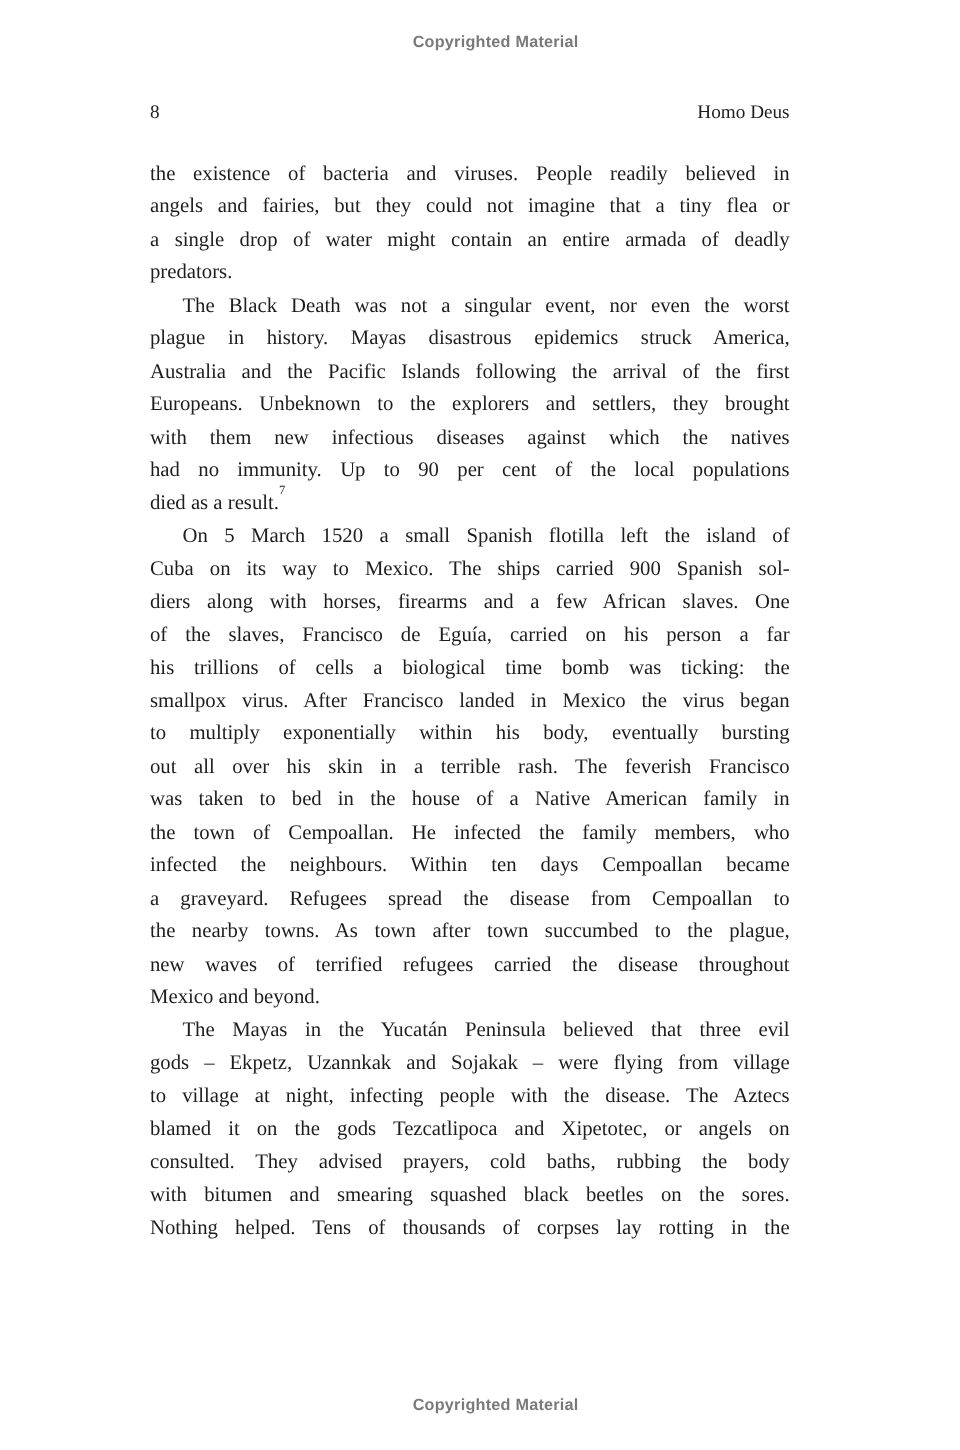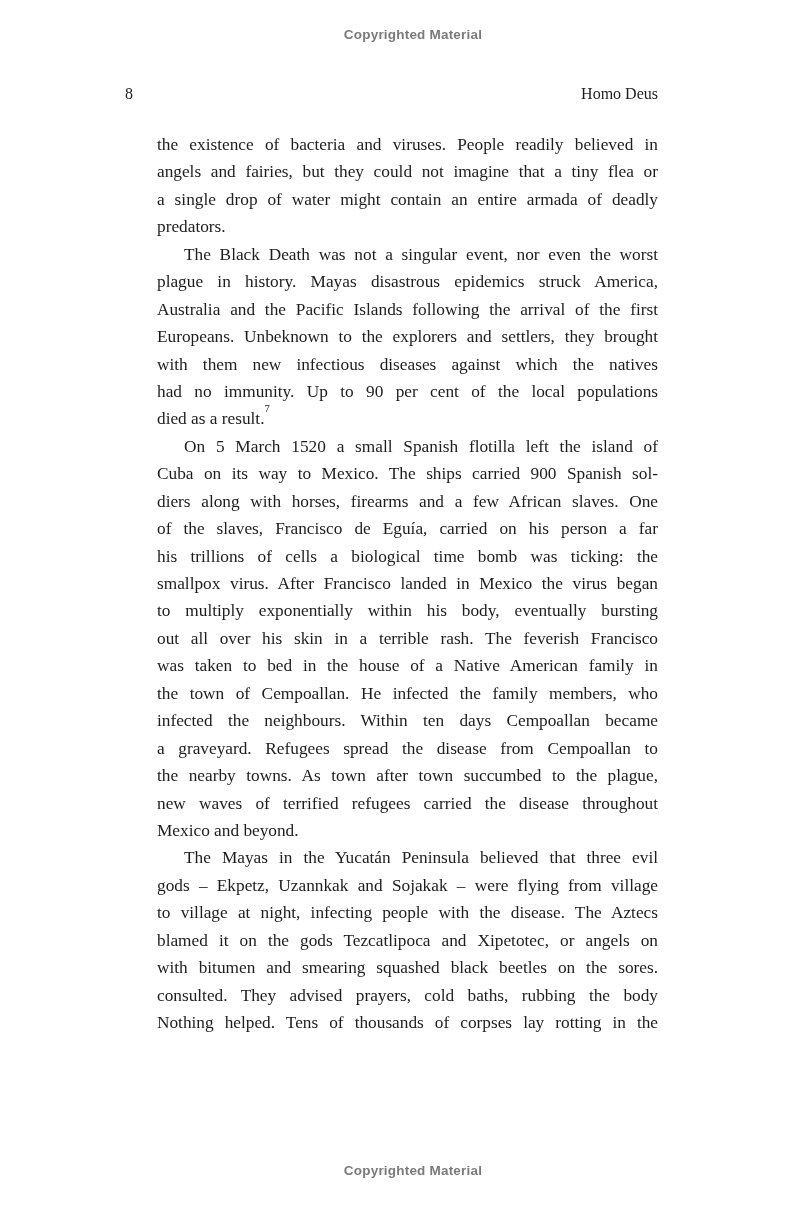--- a/index.html
+++ b/index.html
@@ -48,21 +48,20 @@
     width: 533px;
     color: #1d1d1d;
   }
   .tline {
     height: 27.45px;
     line-height: 27.45px;
     font-size: 17.3px;
     text-align: justify;
     text-align-last: justify;
     white-space: normal;
-    margin-left: 32px;
   }
   .tline.pl {
     text-align: right;
     text-align-last: left;
   }
   .tline.ind {
     padding-left: 27px;
     box-sizing: border-box;
   }
   .tline sup {
@@ -107,19 +106,19 @@
       <div class="tline">the town of Cempoallan. He infected the family members, who</div>
       <div class="tline">infected the neighbours. Within ten days Cempoallan became</div>
       <div class="tline">a graveyard. Refugees spread the disease from Cempoallan to</div>
       <div class="tline">the nearby towns. As town after town succumbed to the plague,</div>
       <div class="tline">new waves of terrified refugees carried the disease throughout</div>
       <div class="tline pl">Mexico and beyond.</div>
       <div class="tline ind">The Mayas in the Yucatán Peninsula believed that three evil</div>
       <div class="tline">gods – Ekpetz, Uzannkak and Sojakak – were flying from village</div>
       <div class="tline">to village at night, infecting people with the disease. The Aztecs</div>
       <div class="tline">blamed it on the gods Tezcatlipoca and Xipetotec, or angels on</div>
+      <div class="tline">consulted. They advised prayers, cold baths, rubbing the body</div>
       <div class="tline">with bitumen and smearing squashed black beetles on the sores.</div>
-      <div class="tline">consulted. They advised prayers, cold baths, rubbing the body</div>
       <div class="tline">Nothing helped. Tens of thousands of corpses lay rotting in the</div>
     </div>
 
   <div class="watermark bottom">Copyrighted Material</div>
 </div>
 
 </body></html>

